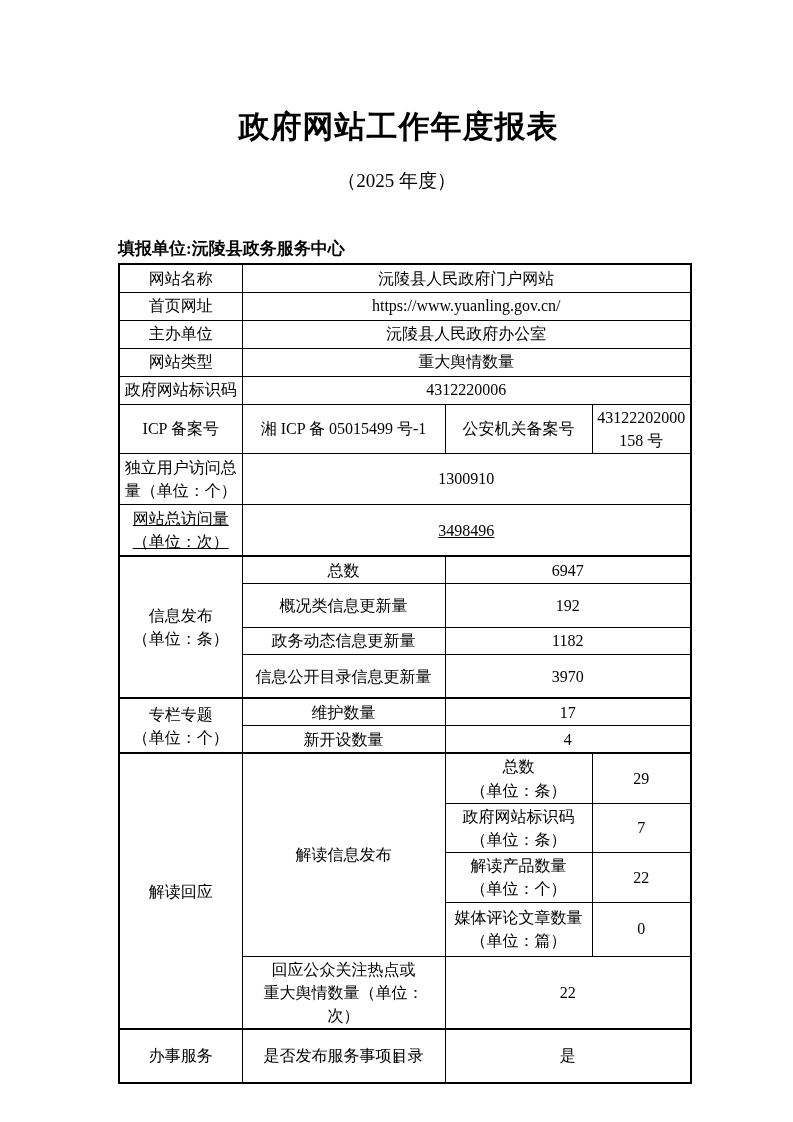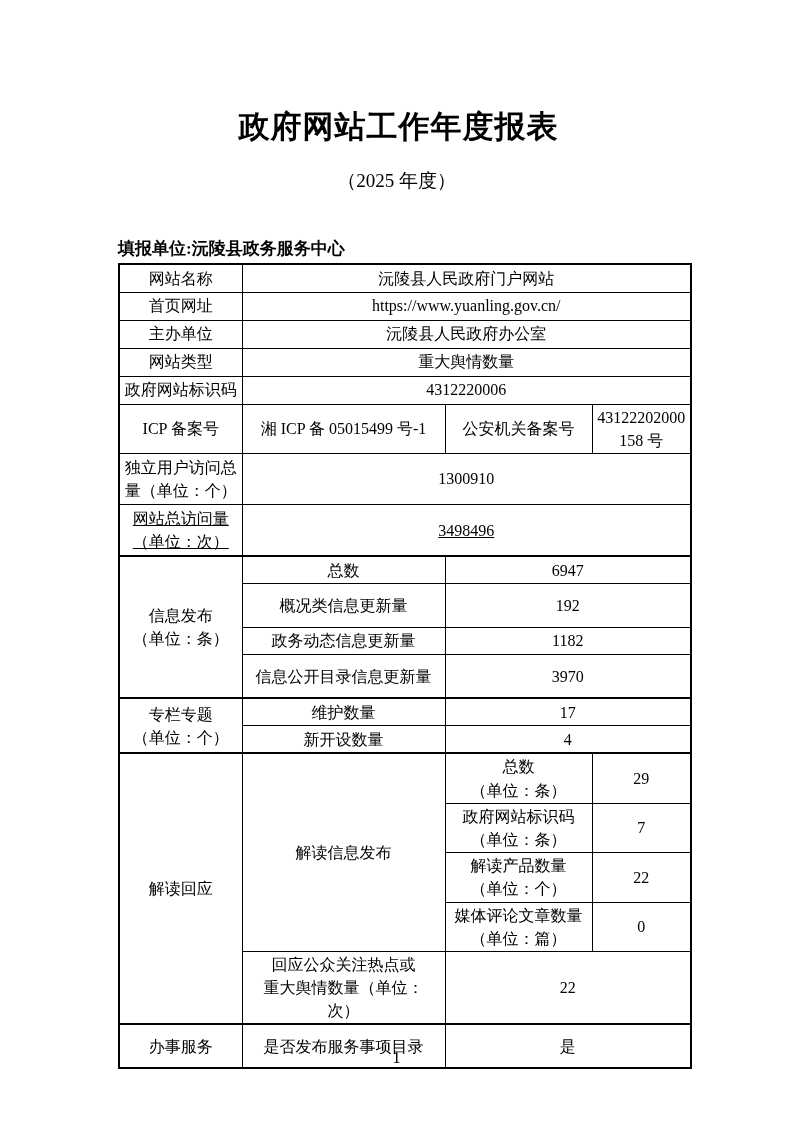--- a/index.html
+++ b/index.html
@@ -55,21 +55,21 @@
   td.v-top { vertical-align: top; padding-top: 7px; }
 
   
   tr.h28 { height: 28px; }
   tr.h41 { height: 41px; }
   tr.h51 { height: 51px; margin-top: 40px; }
   tr.h52 { height: 52px; text-decoration: underline; }
   tr.h27 { height: 27px; }
   tr.h26 { height: 44px; }
   tr.h46 { height: 46px; }
-  tr.h47 { height: 44px; }
+  tr.h47 { height: 54px; }
   tr.h70 { height: 70px; }
 
   .pagenum {
     position: absolute; top: 1048px; left: 0; width: 100%;
     text-align: center;
     font-size: 17px;
   }
 </style>
 </head>
 <body>

